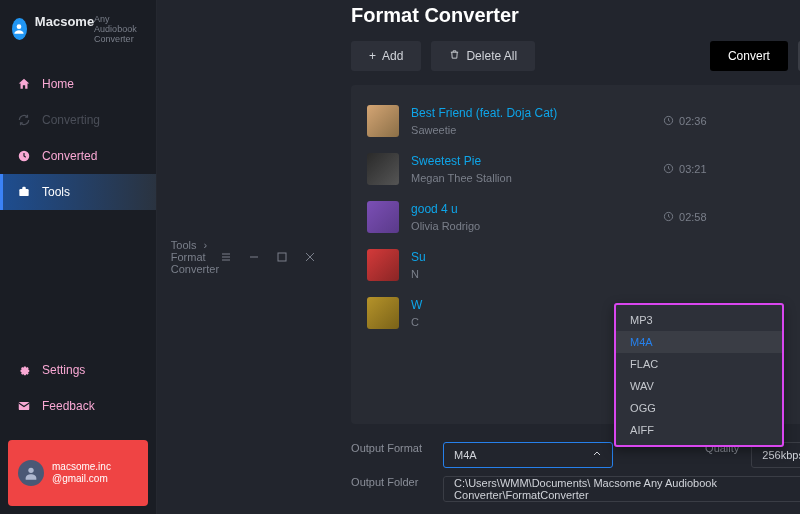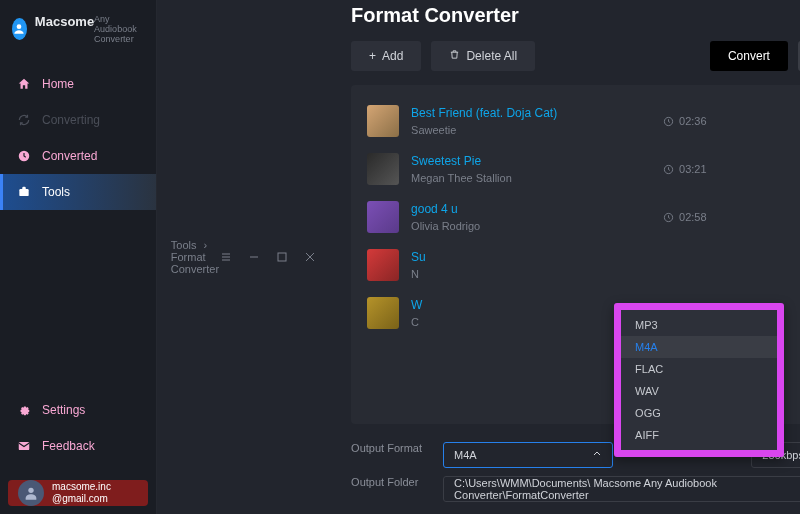--- a/index.html
+++ b/index.html
@@ -10,21 +10,21 @@
 .brand-logo{width:22px;height:22px;border-radius:50%;background:#2196f3;display:flex;align-items:center;justify-content:center}
 .brand-text{display:flex;flex-direction:row}
 .brand-name{font-size:13px;font-weight:600;color:#e8eaed}
 .brand-sub{font-size:9px;color:#7a7f8a}
 .nav{flex:1;margin-top:8px}
 .nav-item{display:flex;align-items:center;gap:10px;padding:10px 16px;cursor:pointer;color:#f9a8d4}
 .nav-item.active{background:linear-gradient(90deg,#1e4d8f 0%,#2a3340 100%);color:#fff;border-left:3px solid #3b82f6;padding-left:13px}
 .nav-item.dim{color:#4a4e58}
 .nav-icon{width:16px;height:16px;display:flex;align-items:center;justify-content:center}
 .bottom-nav{margin-bottom:8px}
-.account{display:flex;align-items:center;gap:8px;padding:0 10px;margin:8px;background:#7f1d1d;border-radius:4px}
+.account{display:flex;align-items:center;gap:8px;padding:20px 10px;margin:8px;background:#ef4444;border-radius:4px}
 .avatar{width:26px;height:26px;border-radius:50%;background:#4a5875;display:flex;align-items:center;justify-content:center}
 .account-email{font-size:10px;line-height:1.2;color:#fff}
 .main{flex:1;display:flex;flex-direction:row;background:#22252d}
 .titlebar{display:flex;align-items:center;justify-content:space-between;padding:10px 14px}
 .breadcrumb{font-size:11px;color:#7a7f8a}
 .breadcrumb .sep{margin:0 4px}
 .window-controls{display:flex;gap:14px;align-items:center}
 .win-btn{width:14px;height:14px;color:#7a7f8a;cursor:pointer;display:flex;align-items:center;justify-content:center}
 .content{flex:1;padding:0 20px 12px 20px;display:flex;flex-direction:column;position:relative}
 h1{font-size:20px;font-weight:700;color:#fff;margin:4px 0 14px 0}
@@ -34,35 +34,35 @@
 .btn-primary{background:#000000;color:#fff}
 .btn-ghost{background:#3a3d45;color:#d0d3d9}
 .spacer{flex:1}
 .tracklist{flex:1;background:#282b33;border-radius:4px;padding:12px 4px 12px 12px;overflow:hidden;position:relative}
 .tracklist-inner{height:100%;overflow-y:auto;padding-right:8px}
 .track{display:flex;align-items:center;gap:12px;padding:8px 4px}
 .track-thumb{width:32px;height:32px;border-radius:3px;background:#444;flex-shrink:0}
 .track-info{width:240px}
 .track-title{font-size:12px;color:#0ea5e9;font-weight:500}
 .track-artist{font-size:11px;color:#7a7f8a;margin-top:4px}
-.track-dur{display:flex;align-items:flex-end;gap:5px;color:#7a7f8a;font-size:11px;width:80px}
+.track-dur{display:flex;align-items:flex-start;gap:5px;color:#7a7f8a;font-size:11px;width:80px}
 .track-del{margin-left:auto;width:28px;height:28px;display:flex;align-items:center;justify-content:center;cursor:pointer;color:#a0a4ad;margin-right:6px}
 .scrollbar{position:absolute;right:3px;top:6px;width:4px;height:180px;background:#4a4e58;border-radius:2px}
 .output-rows{margin-top:10px}
 .output-row{display:flex;gap:12px;margin-top:8px}
 .output-label{width:80px;font-size:11px;color:#8a8e98}
 .select-box{height:26px;background:#22252d;border:1px solid #3a3d45;border-radius:3px;display:flex;align-items:center;padding:0 10px;font-size:11px;color:#d0d3d9;cursor:pointer;position:relative}
 .select-box.active{border-color:#2680eb}
 .select-box .chev{margin-left:auto}
 .format-select{width:170px}
 .quality-select{width:120px}
 .folder-box{flex:1}
 .more-btn{width:26px;height:26px;background:#22252d;border:1px solid #3a3d45;border-radius:3px;display:flex;align-items:center;justify-content:center;cursor:pointer;color:#8a8e98}
 .qlabel{width:auto;margin-left:80px}
-.dropdown{position:absolute;left:283px;top:303px;width:170px;background:#2d3039;border:7px solid #d946ef;border-radius:3px;padding:4px 0;z-index:10;box-shadow:0 4px 12px rgba(0,0,0,0.4)}
+.dropdown{position:absolute;left:283px;top:303px;width:170px;background:#2d3039;border:2px solid #d946ef;border-radius:3px;padding:4px 0;z-index:10;box-shadow:0 4px 12px rgba(0,0,0,0.4)}
 .dropdown-item{padding:5px 14px;font-size:11px;color:#c5c8ce;cursor:pointer}
 .dropdown-item.selected{background:#3a3d45;color:#2680eb}
 .tracklist-inner::-webkit-scrollbar{width:6px}
 .tracklist-inner::-webkit-scrollbar-thumb{background:#4a4e58;border-radius:3px}
 .t1{background:linear-gradient(135deg,#d4a574,#8b6f47)}
 .t2{background:linear-gradient(135deg,#2a2a2a,#555)}
 .t3{background:linear-gradient(135deg,#7b4fb5,#5a3a8a)}
 .t4{background:linear-gradient(135deg,#d43a3a,#8a2525)}
 .t5{background:linear-gradient(135deg,#b5932a,#7a6218)}
 </style>

